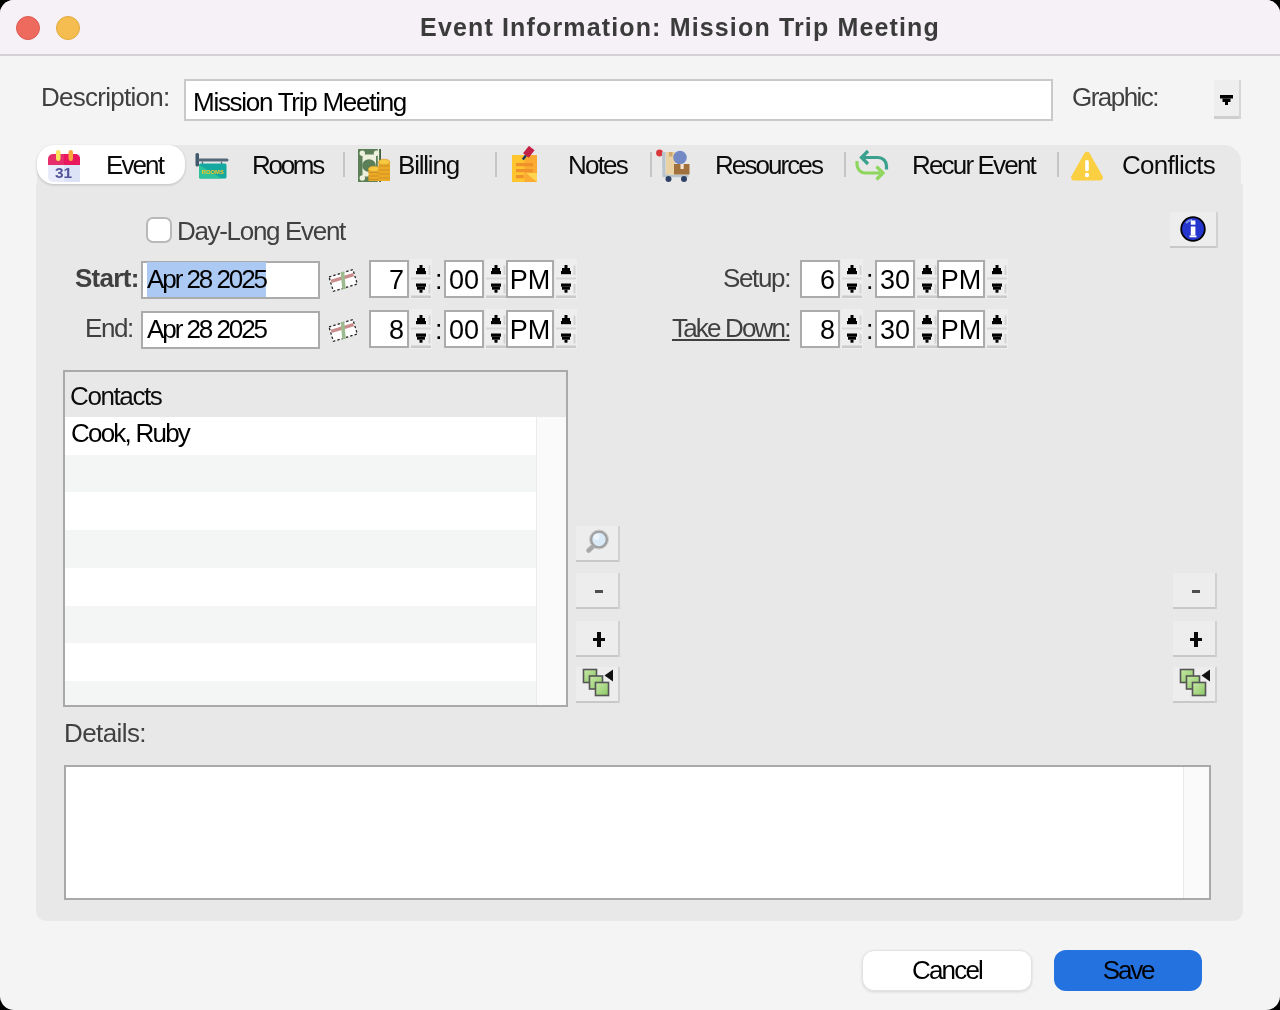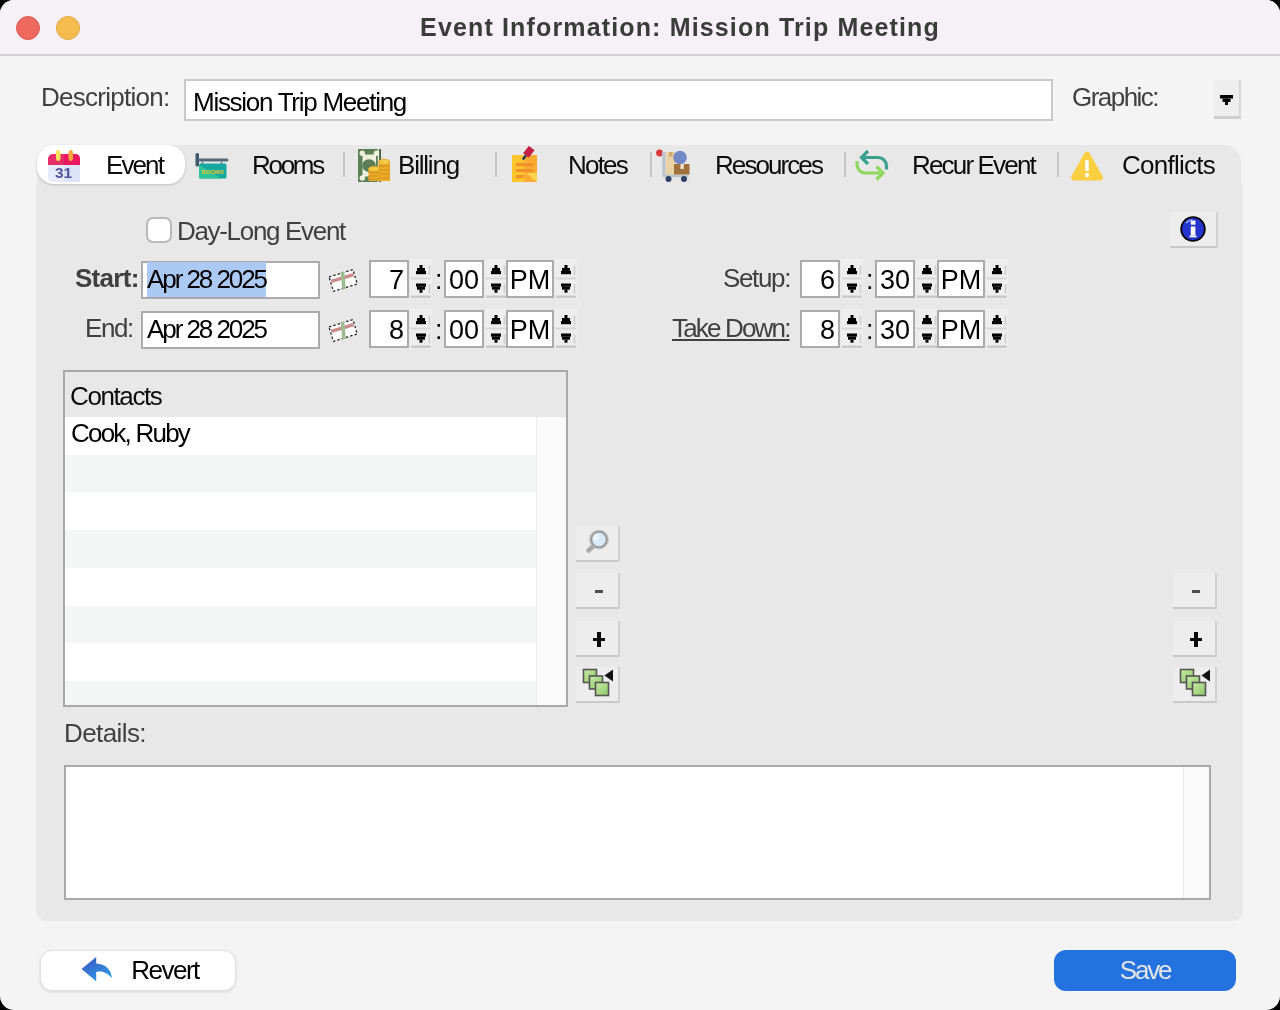--- a/index.html
+++ b/index.html
@@ -26,21 +26,21 @@
   .lp-hdr{position:absolute;left:0;top:0;right:0;height:43px;background:#e9e8e9;border-bottom:2px solid #bcbbbc;font-size:26px;line-height:26px;padding:11px 0 0 5px;color:#0c0c0c;}
   .lp-list{position:absolute;left:0;top:45px;bottom:0;background:repeating-linear-gradient(to bottom,#ffffff 0px,#ffffff 37.7px,#f4f6f6 37.7px,#f4f6f6 75.4px);font-size:26px;}
   .lp-track{position:absolute;top:45px;bottom:0;width:30px;background:#fafafa;border-left:1px solid #ebebeb;box-sizing:border-box;}
   .lp-item{padding-left:6px;line-height:32px;color:#000;}
   .sqbtn{position:absolute;width:44px;height:36px;background:#eeedee;box-shadow:inset -2px 0 0 #d2d1d2, inset 0 -2px 0 #c9c8c9;}
   #details-ta{position:absolute;left:64px;top:765px;width:1147px;height:135px;background:#fff;border:2px solid #a9a9a9;box-sizing:border-box;}
   #details-track{position:absolute;right:0;top:0;bottom:0;width:25px;background:#fafafa;border-left:1px solid #e9e9e9;}
   .btn{position:absolute;top:950px;height:41px;border-radius:12px;box-sizing:border-box;font-size:26px;display:flex;align-items:center;justify-content:center;}
   #btn-revert{left:40px;width:196px;background:#fff;border:1px solid #e2e2e2;box-shadow:0 1px 3px rgba(0,0,0,0.12);color:#000;letter-spacing:-1.5px;}
   #btn-cancel{left:862px;width:170px;background:#fff;border:1px solid #e2e2e2;box-shadow:0 1px 3px rgba(0,0,0,0.12);color:#000;letter-spacing:-1.8px;}
-  #btn-save{left:1054px;width:182px;background:#2471e0;color:#e5e5e5;letter-spacing:-2.2px;}
+  #btn-save{left:1054px;width:148px;background:#2471e0;color:#000000;letter-spacing:-2.2px;}
   .sel{background:#abc9f3;padding:2px 0 3px;}
 </style>
 </head>
 <body>
 <div id="win">
   <div id="titlebar"></div>
   <div id="title">Event Information: Mission Trip Meeting</div>
   <div class="tl" id="tl-red"></div>
   <div class="tl" id="tl-yel"></div>
 
@@ -457,26 +457,15 @@
     <rect x="13.5" y="14.5" width="13" height="13" fill="url(#grn)" stroke="#555" stroke-width="1.6"></rect>
     <path d="M31 1.5 L22.5 7.5 L31 13.5 Z" fill="#111"></path>
   </svg>
     </div>
 
   <div class="lbl" style="left:64px;top:720px;letter-spacing:-0.59px;">Details:</div>
   <div id="details-ta">
       <div id="details-track"></div>
     </div>
 
-  <div class="btn" id="btn-revert">
-      <svg style="position:absolute;left:39px;top:5px;" width="34" height="28" viewBox="0 0 34 28">
-    <defs>
-          <linearGradient id="undog" x1="0.2" y1="0" x2="0.8" y2="1">
-      <stop offset="0" stop-color="#3a57c4"></stop>
-            <stop offset="1" stop-color="#2e9fe8"></stop>
-    </linearGradient>
-        </defs>
-    <path d="M1.5 13 L16.2 1 V7.6 C24.8 8.2 30.8 12.6 32 22.2 C26.6 15.9 20.6 14.9 16.2 15.9 V25.2 Z" fill="url(#undog)"></path>
-  </svg>
-      <span style="margin-left:54px;">Revert</span>
-    </div>
+  <div class="btn" id="btn-cancel">Cancel</div>
   <div class="btn" id="btn-save">Save</div>
 </div>
 
 </body></html>

